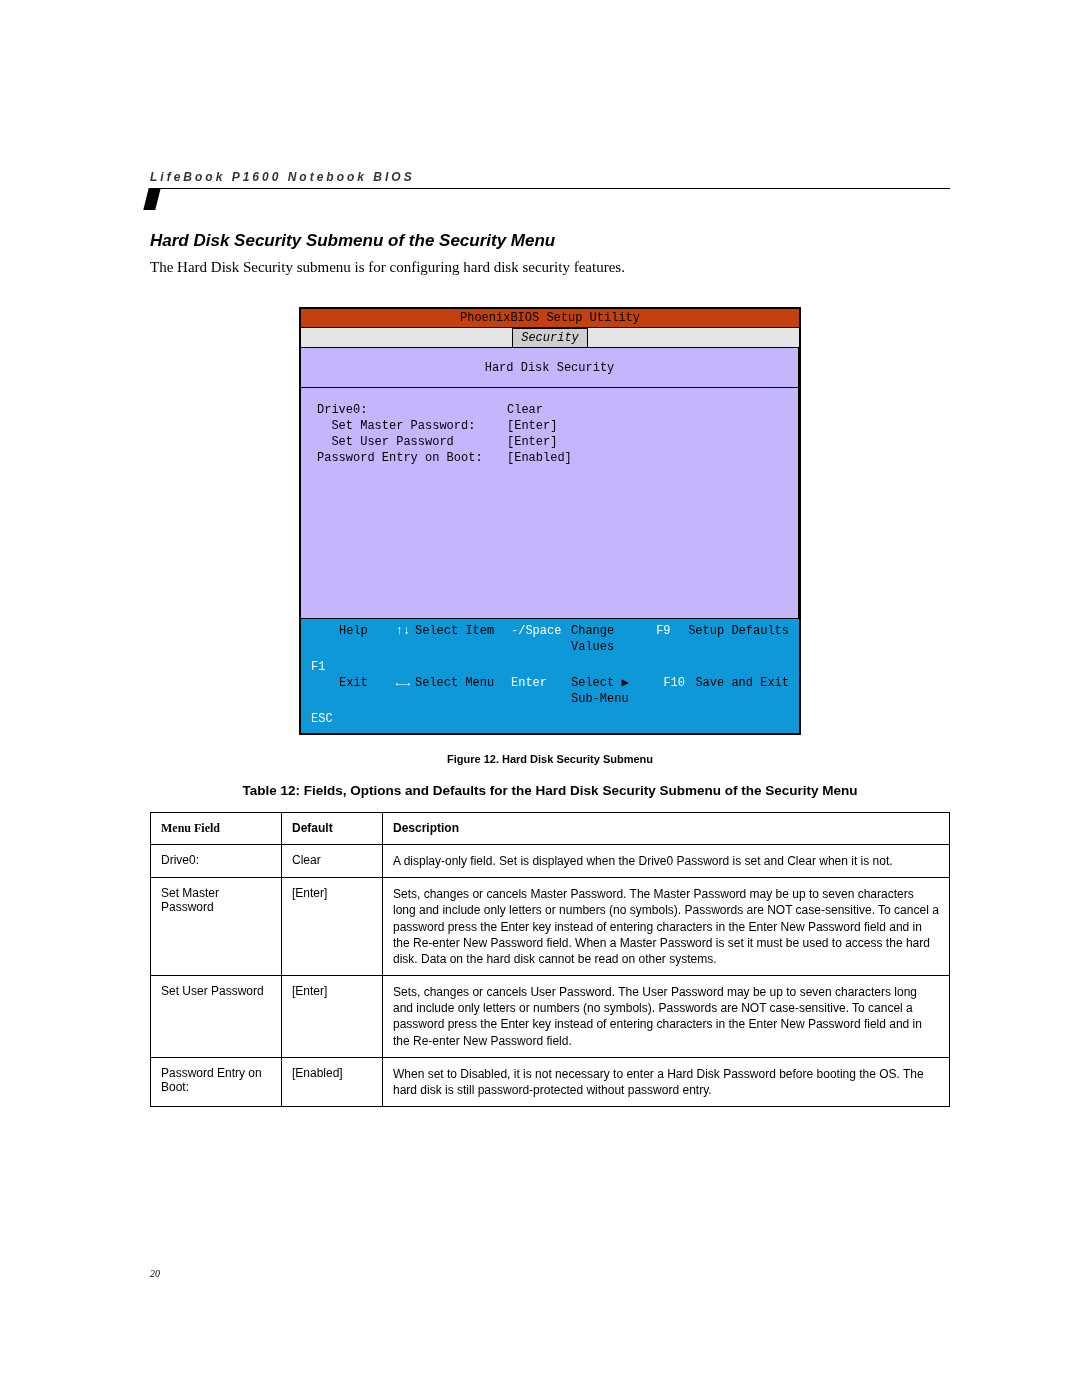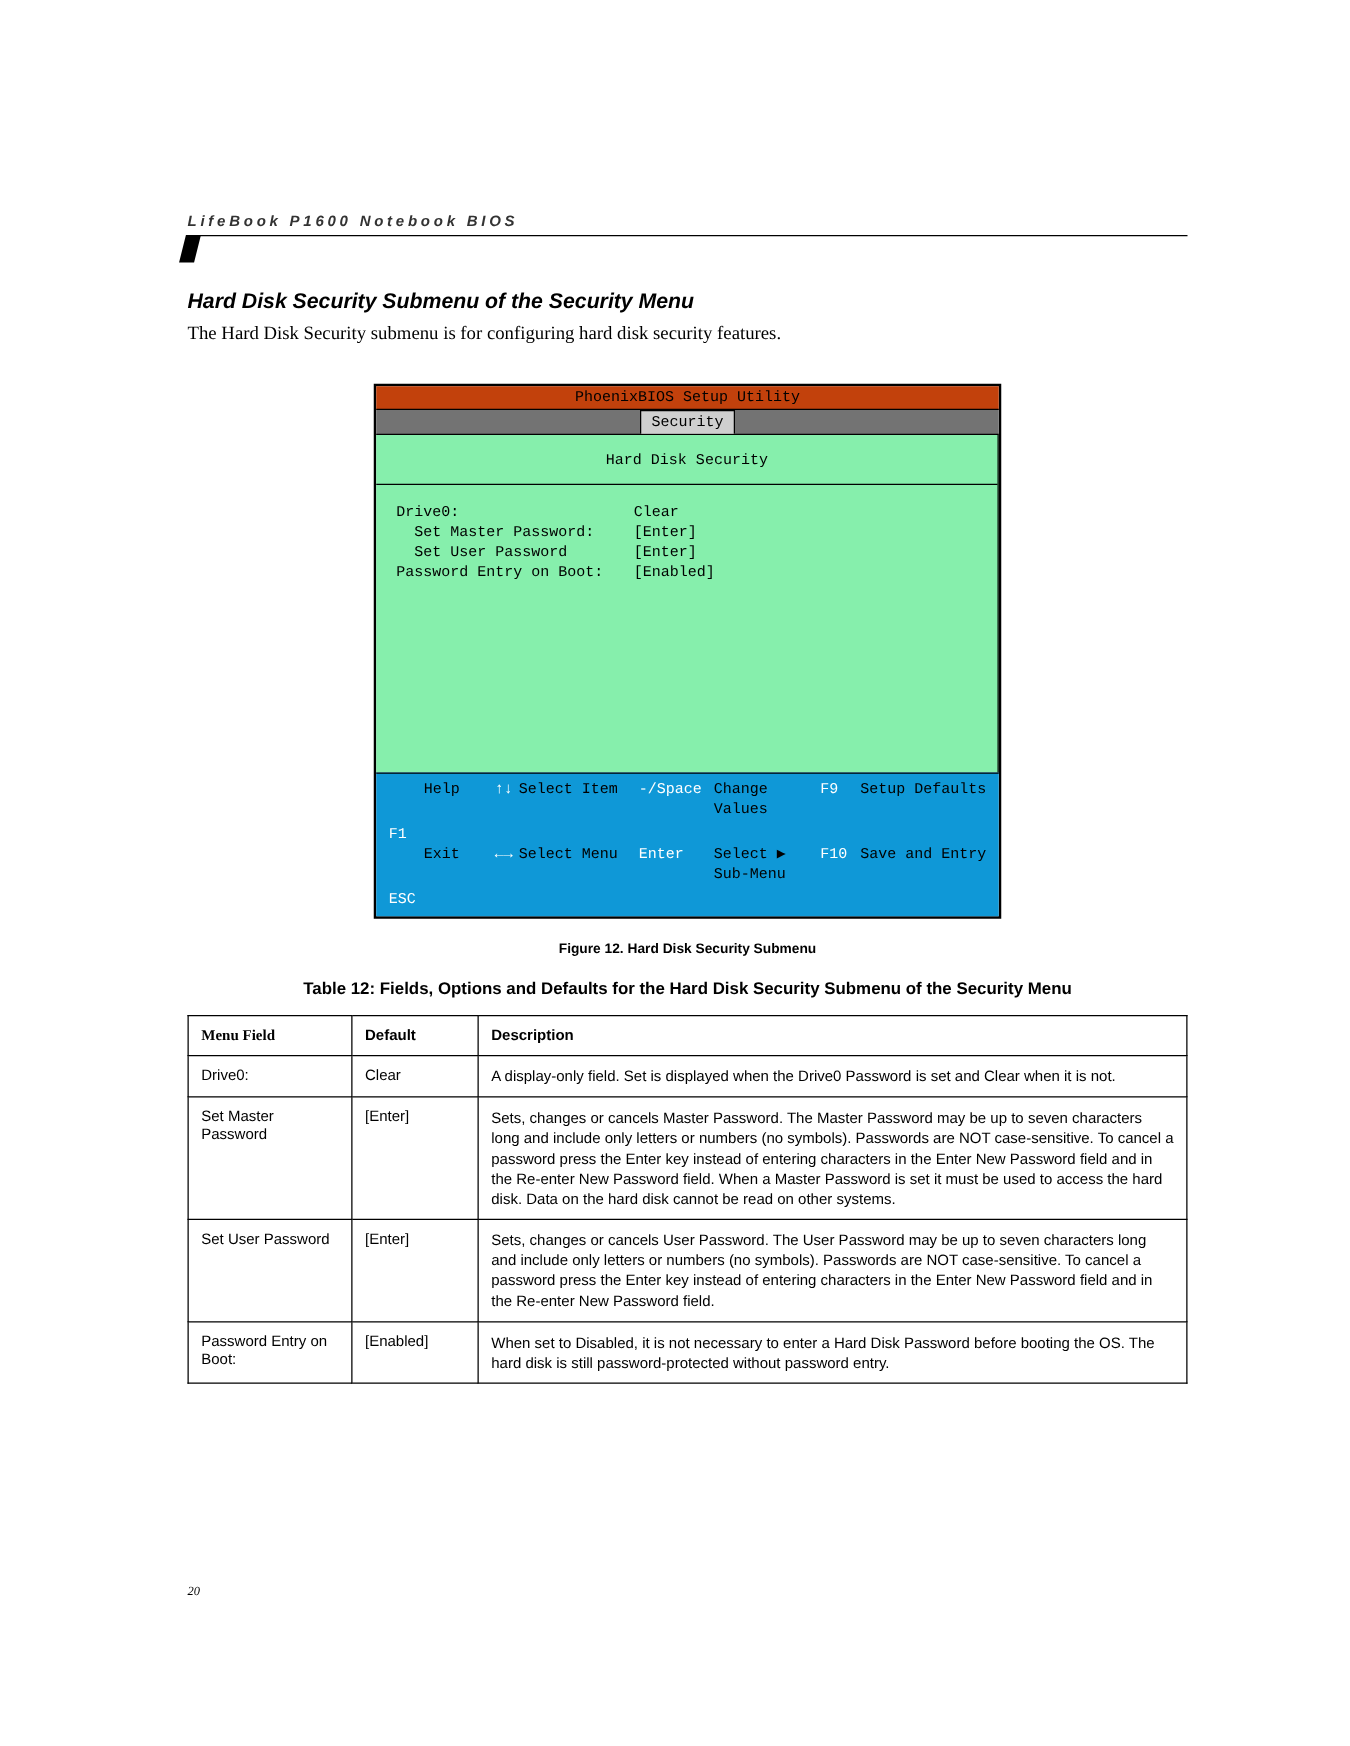--- a/index.html
+++ b/index.html
@@ -60,36 +60,37 @@
   }
   .bios-title {
     background: #c2410c;
     color: #000;
     text-align: center;
     padding: 1px 0;
     font-weight: normal;
     border-bottom: 1px solid #000;
   }
   .bios-tabs {
-    background: #737373;
+    background: #e5e5e5;
     display: flex;
     justify-content: center;
     padding: 0;
     border-bottom: 1px solid #000;
+    font-style: italic;
   }
   .bios-tab {
     background: #CFCFCF;
     color: #000;
     padding: 1px 8px;
     border: 1px solid #000;
     border-bottom: none;
   }
   .bios-body {
     display: flex;
-    background: #86efac;
+    background: #c4b5fd;
   }
   .bios-left {
     flex: 1;
     border-right: 1px solid #000;
   }
   .bios-right {
     width: 170px;
   }
   .bios-panel-head {
     text-align: center;
@@ -222,21 +223,21 @@
         <span class="faction3">Setup Defaults</span>
       </div>
       <div class="bios-footer-row">
         <span class="fk">ESC</span>
         <span class="flabel">Exit</span>
         <span class="farr">←→</span>
         <span class="faction">Select Menu</span>
         <span class="fkey2">Enter</span>
         <span class="faction2">Select ▶ Sub-Menu</span>
         <span class="fk3">F10</span>
-        <span class="faction3">Save and Entry</span>
+        <span class="faction3">Save and Exit</span>
       </div>
     </div>
   </div>
 
   <div class="figure-caption">Figure 12.  Hard Disk Security Submenu</div>
 
   <div class="table-caption">Table 12: Fields, Options and Defaults for the Hard Disk Security Submenu of the Security Menu</div>
 
   <table class="fields">
     <thead>

